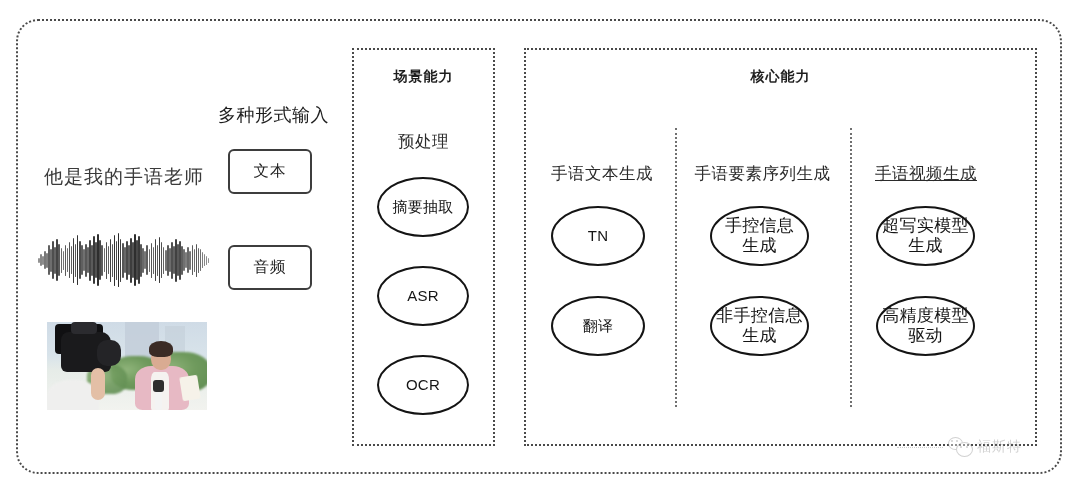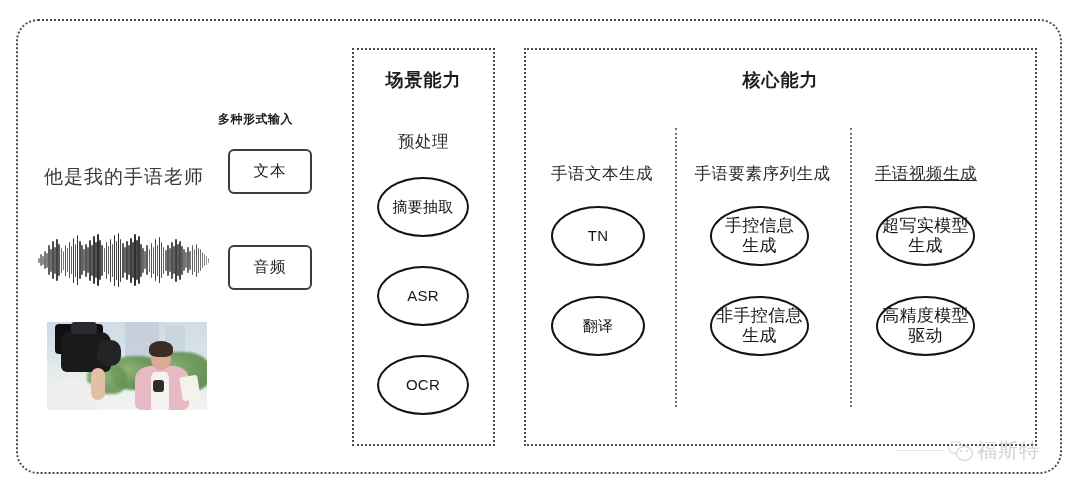--- a/index.html
+++ b/index.html
@@ -37,21 +37,21 @@
     border: 2px dotted #4a4a4a;
     box-sizing: border-box;
     background: transparent;
   }
 
   .group-title {
     position: absolute;
     left: 0;
     right: 0;
     text-align: center;
-    font-size: 18px;
+    font-size: 14px;
     font-weight: bold;
     color: #1d1d1d;
     letter-spacing: 1px;
   }
 
   .col-title {
     position: absolute;
     text-align: center;
     font-size: 16.5px;
     font-weight: normal;
@@ -74,26 +74,25 @@
     line-height: 1.18;
     color: #151515;
     background: #ffffff;
     letter-spacing: .3px;
   }
   .ellipse.two-line { font-size: 17px; }
 
   
   .input-head {
     position: absolute;
-    font-size: 12px;
-    font-weight: bold;
+    font-size: 18px;
+    font-weight: normal;
     color: #1d1d1d;
     letter-spacing: .5px;
     white-space: nowrap;
-    margin-top: 8px;
   }
   .sample-text {
     position: absolute;
     font-size: 19px;
     color: #3a3a3a;
     letter-spacing: 1px;
     white-space: nowrap;
   }
   .pill {
     position: absolute;
@@ -233,21 +232,21 @@
     align-items: center;
     gap: 5px;
     opacity: .40;
   }
   .wm-dots {
     width: 46px;
     border-top: 1.6px dotted #8a8a8a;
     height: 0;
   }
   .wm-text {
-    font-size: 20px;
+    font-size: 14px;
     color: #8d8d8d;
     letter-spacing: 1px;
     white-space: nowrap;
   }
   .wechat-logo { position: relative; width: 24px; height: 20px; }
   .wechat-logo .b1, .wechat-logo .b2 {
     position: absolute;
     border: 1.6px solid #8d8d8d;
     border-radius: 50%;
     background: #ffffff;

